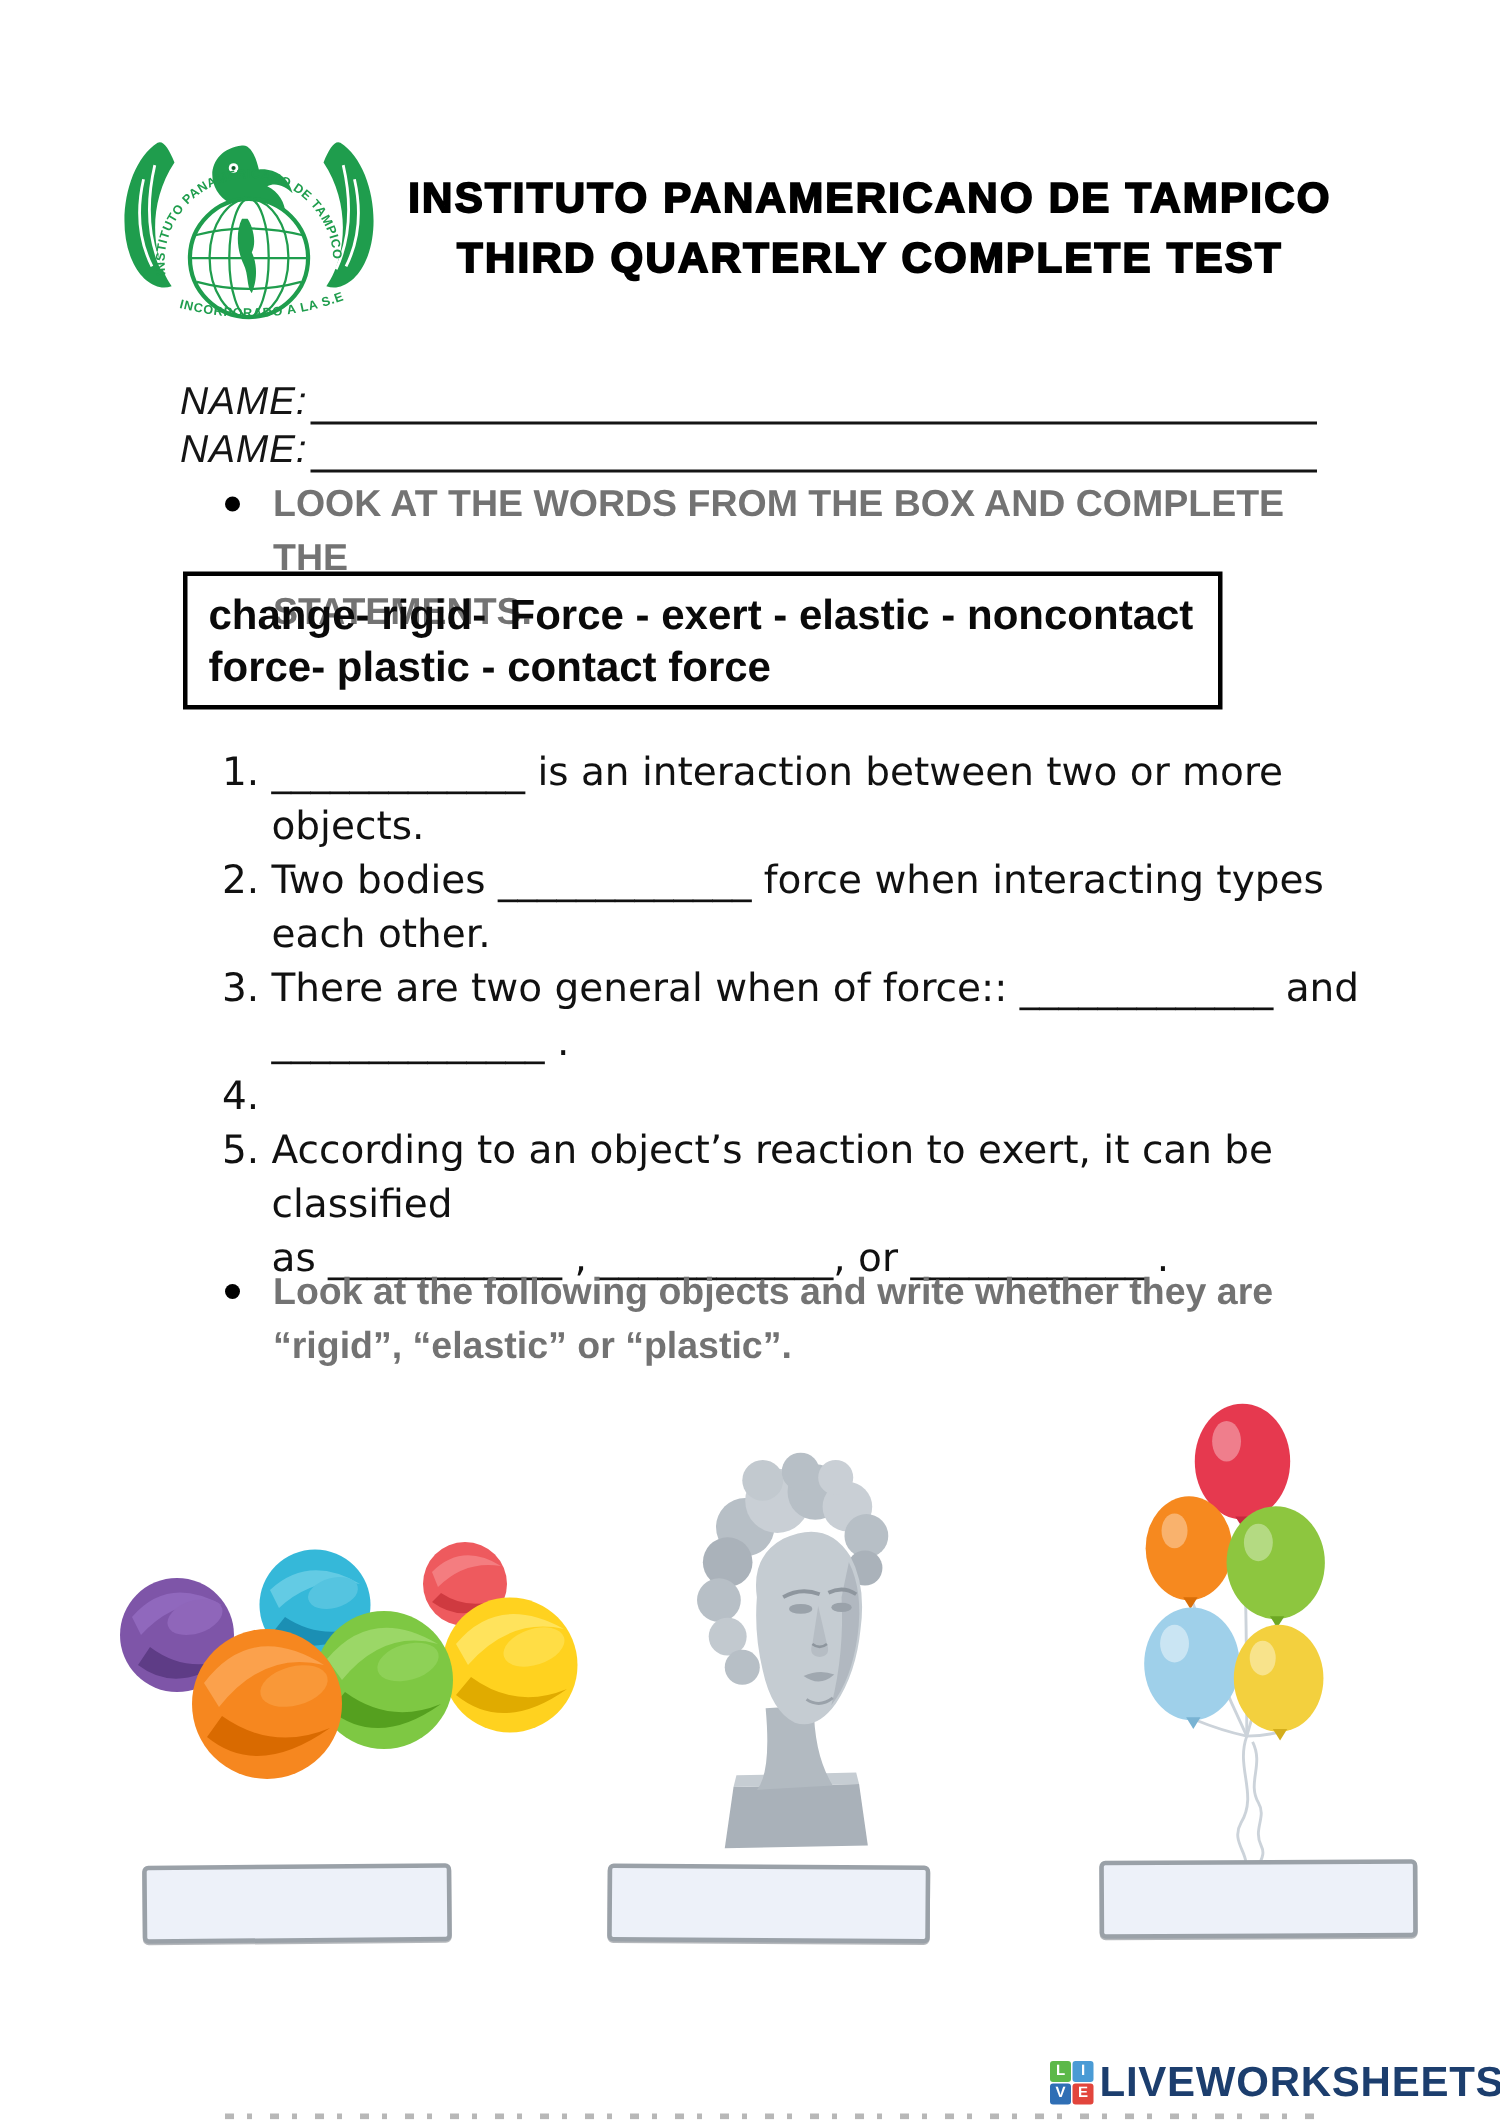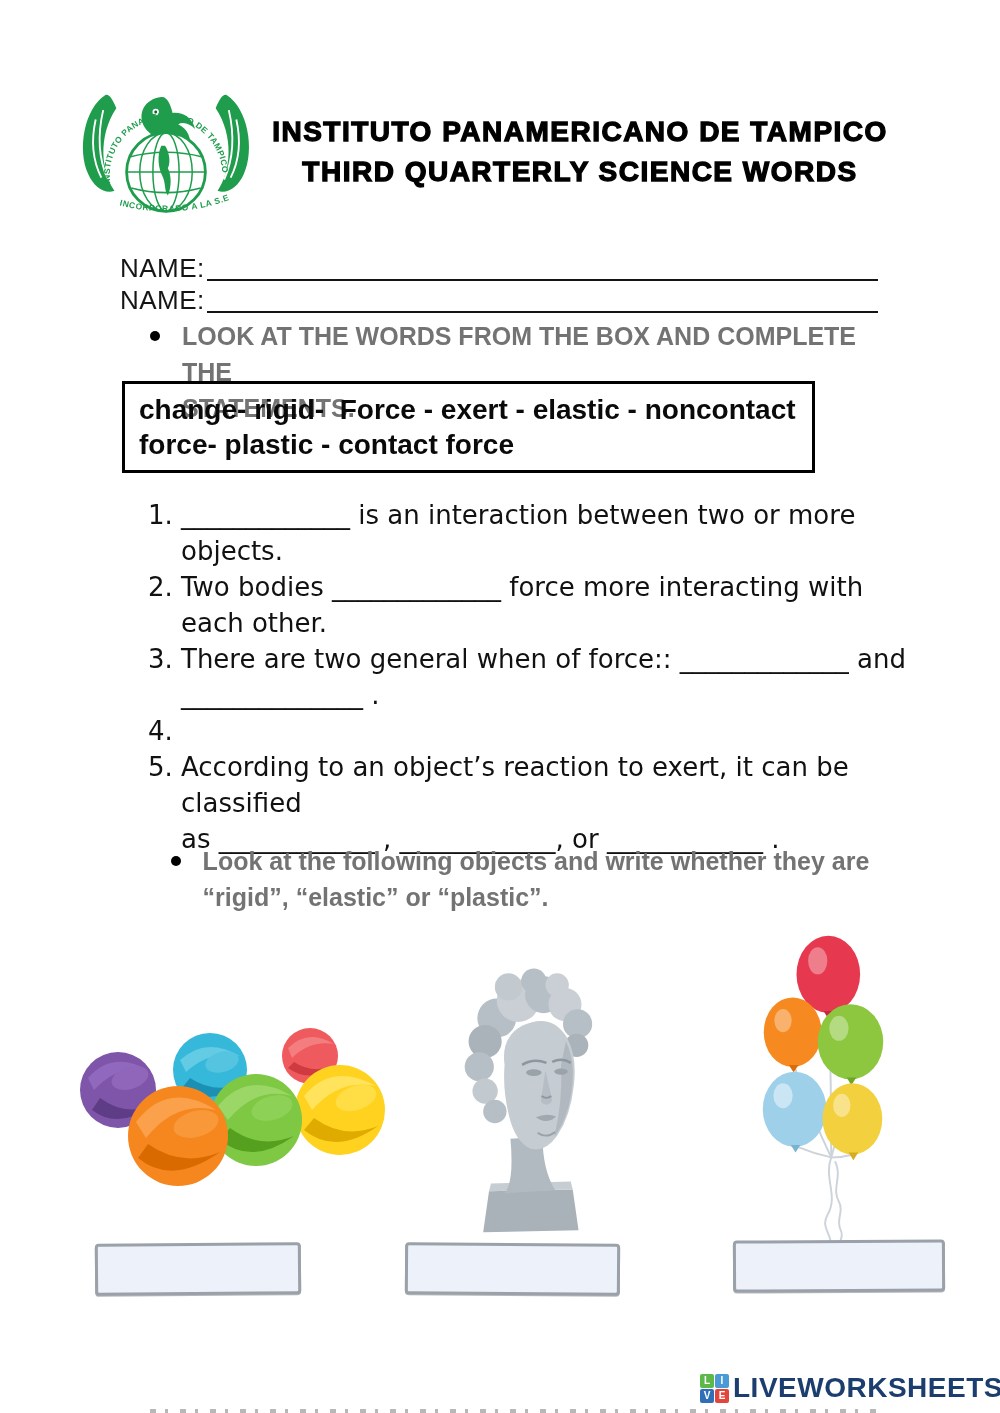--- a/index.html
+++ b/index.html
@@ -13,21 +13,21 @@
   .school-logo { position:absolute; left:76px; top:82px; width:180px; height:150px; }
   .title-block {
     position:absolute; left:255px; top:112px; width:650px; text-align:center;
   }
   .title-line {
     font-size:28px; font-weight:700; letter-spacing:1.5px; line-height:40px;
     color:#000; -webkit-text-stroke:1.3px #000;
     font-family:"Liberation Sans", sans-serif;
   }
   
-  .form-row { position:absolute; left:120px; width:758px; display:flex; align-items:center; height:30px; }
+  .form-row { position:absolute; left:120px; width:758px; display:flex; align-items:flex-end; height:30px;font-style:italic; }
   .form-row .lbl { font-size:26px; color:#151515; letter-spacing:0.5px; }
   .form-row .write-line { flex:1; border-bottom:2px solid #151515; height:26px; margin-left:2px; }
   
   .bullet-item { position:absolute; left:150px; width:740px; display:flex; }
   .bullet-dot { width:10px; height:10px; border-radius:50%; background:#000; margin:13px 22px 0 0; flex:none; }
   .bullet-text { font-size:25px; font-weight:700; line-height:36px; white-space:pre-wrap; color:#737373; }
   
   .word-box {
     position:absolute; left:122px; top:381px; width:693px; min-height:86px;
     border:3px solid #000; padding:8px 14px;
@@ -100,21 +100,21 @@
     <text font-size="9" font-weight="bold" fill="#1f9d4d" letter-spacing="0.4" font-family="Liberation Sans, sans-serif">
       <textPath href="#arc-top" startOffset="2">INSTITUTO PANAMERICANO DE TAMPICO</textPath>
     </text>
     <text font-size="9" font-weight="bold" fill="#1f9d4d" letter-spacing="0.6" font-family="Liberation Sans, sans-serif">
       <textPath href="#arc-bottom" startOffset="18">INCORPORADO A LA S.E.P.</textPath>
     </text>
   </svg>
 
   <div class="title-block">
     <div class="title-line">INSTITUTO PANAMERICANO DE TAMPICO</div>
-    <div class="title-line">THIRD QUARTERLY SCIENCE WORDS</div>
+    <div class="title-line">THIRD QUARTERLY COMPLETE TEST</div>
   </div>
 
   <div class="form-row" style="top:253px;">
     <span class="lbl">NAME:</span>
     <span class="write-line"></span>
   </div>
   <div class="form-row" style="top:285px;">
     <span class="lbl">NAME:</span>
     <span class="write-line"></span>
   </div>
@@ -131,39 +131,39 @@
   </div>
 
   <div class="questions">
     <div class="q-item">
       <span class="q-num">1.</span>
       <span class="q-text">_____________ is an interaction between two or more
 objects.</span>
     </div>
     <div class="q-item">
       <span class="q-num">2.</span>
-      <span class="q-text">Two bodies _____________ force more interacting with
+      <span class="q-text">Two bodies _____________ force when interacting types
 each other.</span>
     </div>
     <div class="q-item">
       <span class="q-num">3.</span>
       <span class="q-text">There are two general when of force:: _____________ and
 ______________ .</span>
     </div>
     <div class="q-item">
       <span class="q-num">4.</span>
     </div>
     <div class="q-item">
       <span class="q-num">5.</span>
       <span class="q-text">According to an object’s reaction to exert, it can be classified
 as ____________ , ____________, or ____________ .</span>
     </div>
   </div>
 
-  <div class="bullet-item" style="top:843px;justify-content:center;">
+  <div class="bullet-item" style="top:843px;">
     <span class="bullet-dot"></span>
     <span class="bullet-text">Look at the following objects and write whether they are
 “rigid”, “elastic” or “plastic”.</span>
   </div>
 
   <svg class="img-clay" viewBox="0 0 330 170">
 
     <g>
         <circle cx="58" cy="72" r="38" fill="#7e55a8"></circle>
        <path d="M28,60 Q52,32 88,52 Q58,46 34,72 Z" fill="#9068bd"></path>

